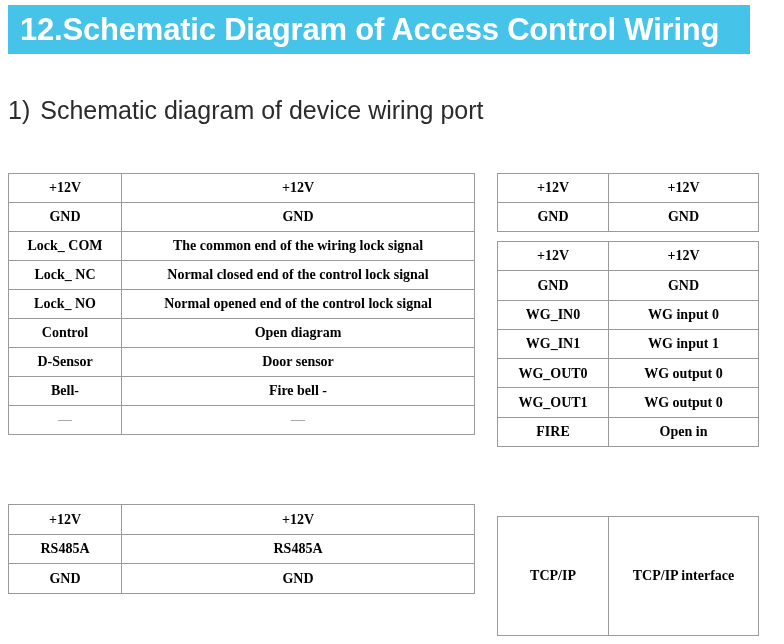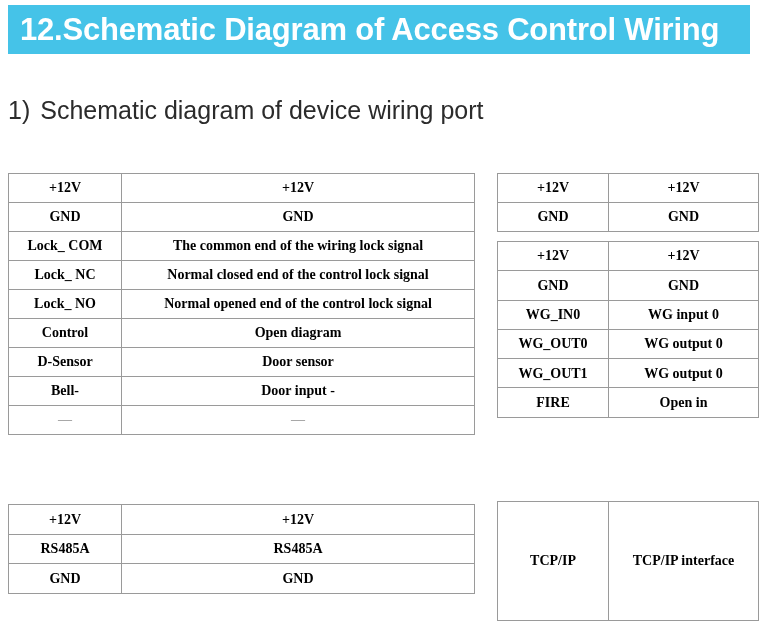--- a/index.html
+++ b/index.html
@@ -112,21 +112,21 @@
     top: 504px;
     width: 464px;
   }
   #table-rs485 td { height: 28.5px; }
   #table-rs485 td.c1 { width: 112px; }
   #table-rs485 td.c2 { width: 352px; }
 
   
   #table-tcpip {
     left: 497px;
-    top: 501px;
+    top: 516px;
     width: 259px;
   }
   #table-tcpip td { height: 118px; }
   #table-tcpip td.c1 { width: 110px; }
   #table-tcpip td.c2 { width: 149px; }
 </style>
 </head>
 <body>
 
 <div class="banner">
@@ -162,21 +162,21 @@
       <tr>
         <td class="c1">Control</td>
         <td class="c2">Open diagram</td>
       </tr>
       <tr>
         <td class="c1">D-Sensor</td>
         <td class="c2">Door sensor</td>
       </tr>
       <tr>
         <td class="c1">Bell-</td>
-        <td class="c2">Door input -</td>
+        <td class="c2">Fire bell -</td>
       </tr>
       <tr>
         <td class="c1 dash">—</td>
         <td class="c2 dash">—</td>
       </tr>
     </tbody>
   </table>
 
 <table class="wire-table" id="table-power-aux">
     <tbody>
@@ -199,20 +199,24 @@
       </tr>
       <tr>
         <td class="c1">GND</td>
         <td class="c2">GND</td>
       </tr>
       <tr>
         <td class="c1">WG_IN0</td>
         <td class="c2">WG input 0</td>
       </tr>
       <tr>
+        <td class="c1">WG_IN1</td>
+        <td class="c2">WG input 1</td>
+      </tr>
+      <tr>
         <td class="c1">WG_OUT0</td>
         <td class="c2">WG output 0</td>
       </tr>
       <tr>
         <td class="c1">WG_OUT1</td>
         <td class="c2">WG output 0</td>
       </tr>
       <tr>
         <td class="c1">FIRE</td>
         <td class="c2">Open in</td>

